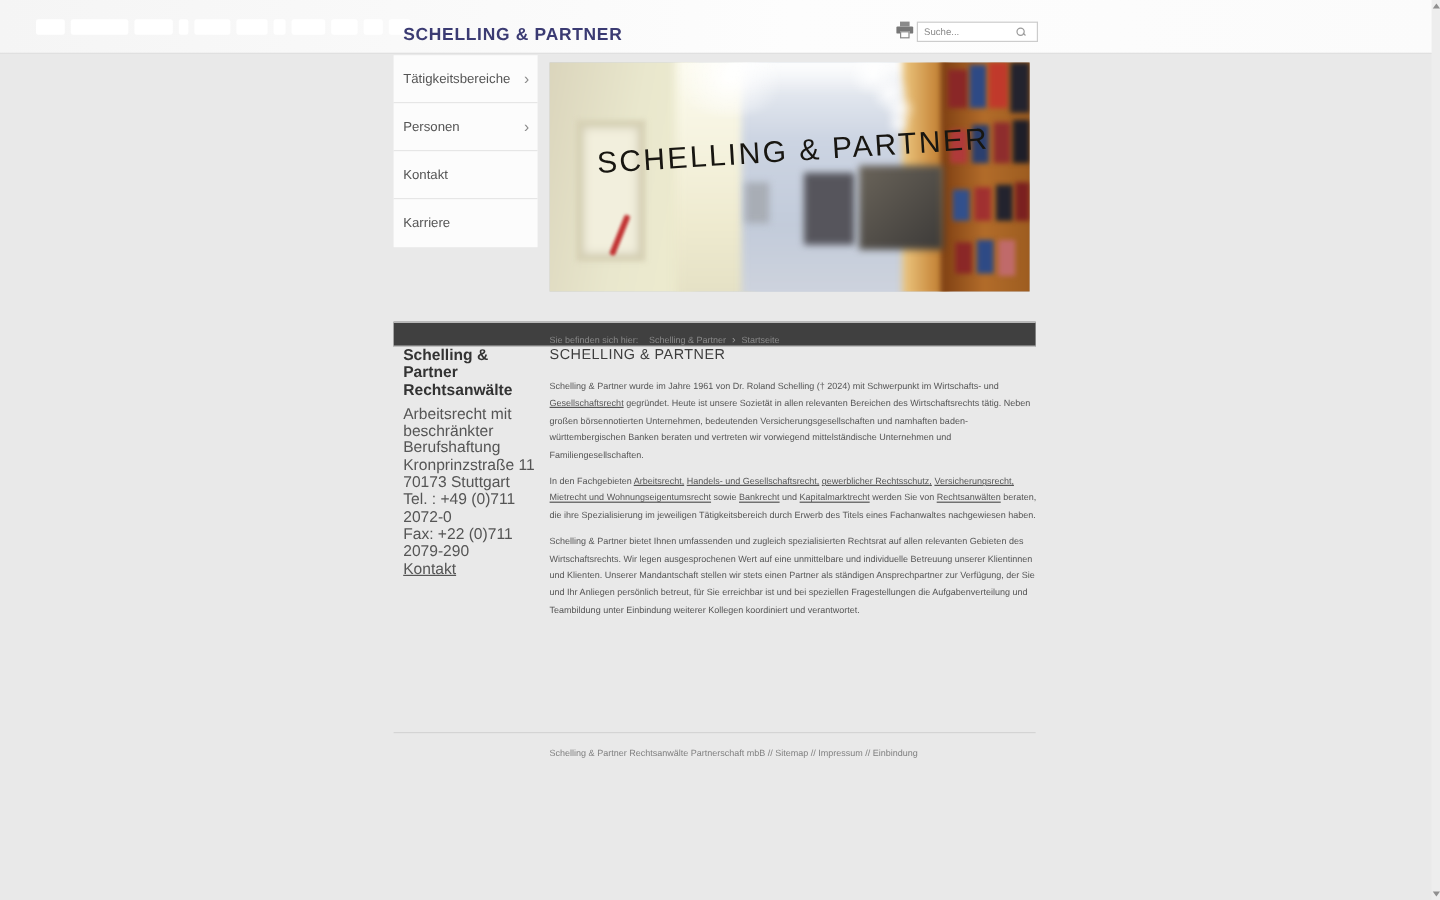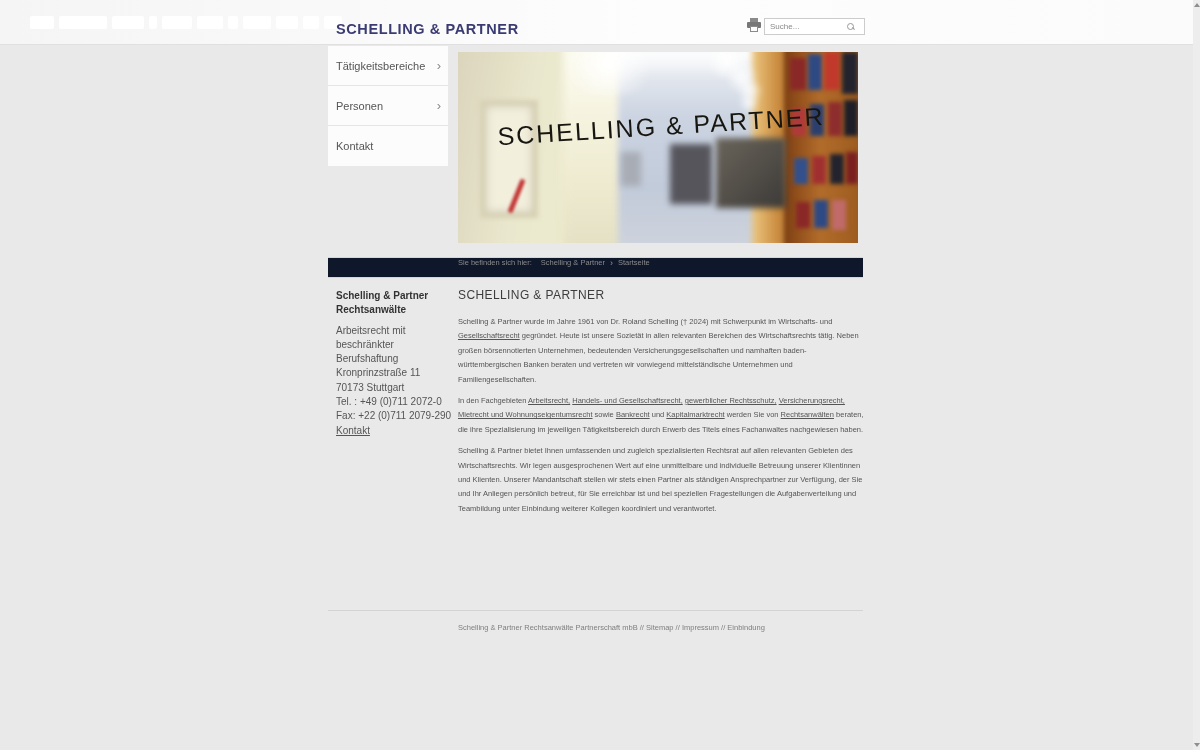--- a/index.html
+++ b/index.html
@@ -70,31 +70,31 @@
   .hz-pic2 { left:212px; top:92px; width:42px; height:60px; background:#56555c; filter:blur(3px); }
   .hz-pic3 { left:258px; top:86px; width:70px; height:70px;
              background:linear-gradient(135deg,#6a645a,#3c3a38); filter:blur(3px); }
   .hz-light { border-radius:50%; filter:blur(3px);
               background:radial-gradient(circle,#ffffff 0%,rgba(255,255,255,0) 70%); }
   .hero-text { position:absolute; left:18px; top:60px; width:370px; text-align:center;
                transform:rotate(-3.6deg); font-size:25px; letter-spacing:2px; color:#181611;
                white-space:nowrap; }
 
   
-  .crumb { position:absolute; left:328px; top:257px; width:535px; height:21px;
+  .crumb { position:absolute; left:328px; top:268px; width:535px; height:21px;
            border-top:1px solid #d6d6d6; border-bottom:1px solid #d6d6d6;
-           background:#0f172a; display:flex; align-items:flex-start; padding-left:130px;
+           background:#404040; display:flex; align-items:flex-end; padding-left:130px;
            font-size:7.5px; color:#8a8a8a; }
   .crumb a { color:#8a8a8a; text-decoration:none; cursor:pointer; }
   .crumb .pre { margin-right:9px; }
   .crumb .sep { margin:0 5px; font-size:9px; color:#999; }
 
   
   .contact { position:absolute; left:336px; top:289px; width:116px;
-             font-size:10px; line-height:14.3px; color:#555; }
+             font-size:13px; line-height:14.3px; color:#555; }
   .c-name { font-weight:bold; color:#333; margin-bottom:6px; }
   .c-link { color:#555; text-decoration:underline; cursor:pointer; display:inline-block; }
 
   
   .content { position:absolute; left:458px; top:288px; width:406px; }
   .content h1 { font-size:12px; font-weight:normal; color:#3d3d3d; letter-spacing:0.4px;
                 margin-bottom:13px; }
   .content p { font-size:7.5px; line-height:14.4px; color:#555; margin-bottom:7px; }
   .inline-link { text-decoration:underline; cursor:pointer; }
 
@@ -150,20 +150,23 @@
     <div class="side-item">
       <span class="lbl">Tätigkeitsbereiche</span>
       <span class="chev">›</span>
     </div>
     <div class="side-item">
       <span class="lbl">Personen</span>
       <span class="chev">›</span>
     </div>
     <div class="side-item">
       <span class="lbl">Kontakt</span>
+    </div>
+    <div class="side-item">
+      <span class="lbl">Karriere</span>
     </div>
   </nav>
 
   <div class="hero">
     <div class="art hz-wall-left"></div>
     <div class="art hz-bright"></div>
     <div class="art hz-corridor"></div>
     <div class="art hz-ceiling"></div>
     <div class="art hz-pillar"></div>
     <div class="art hz-shelf"></div>

